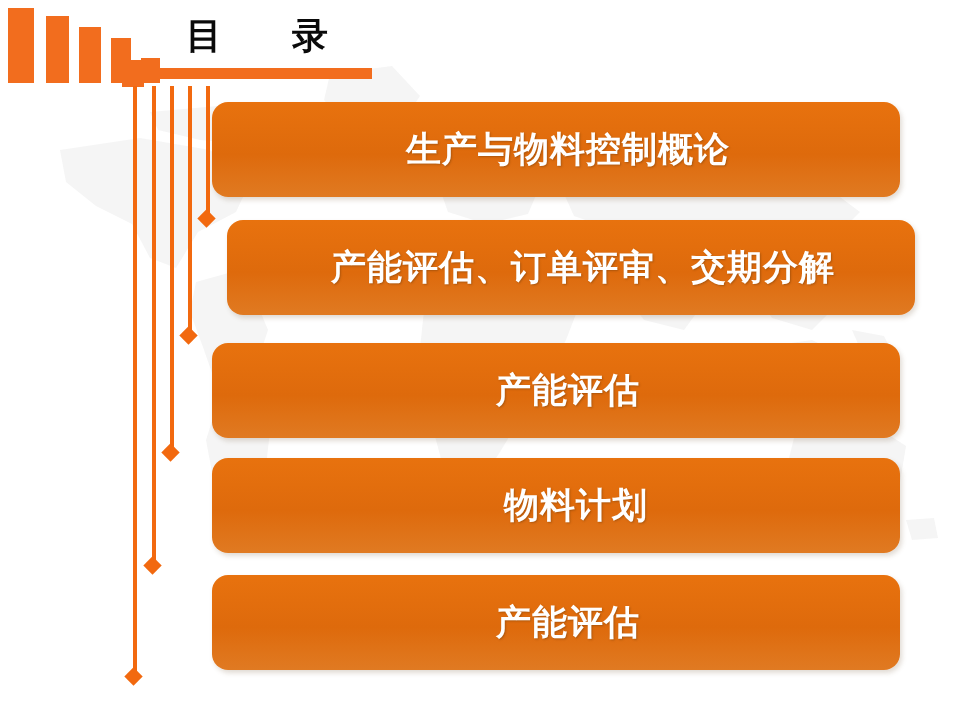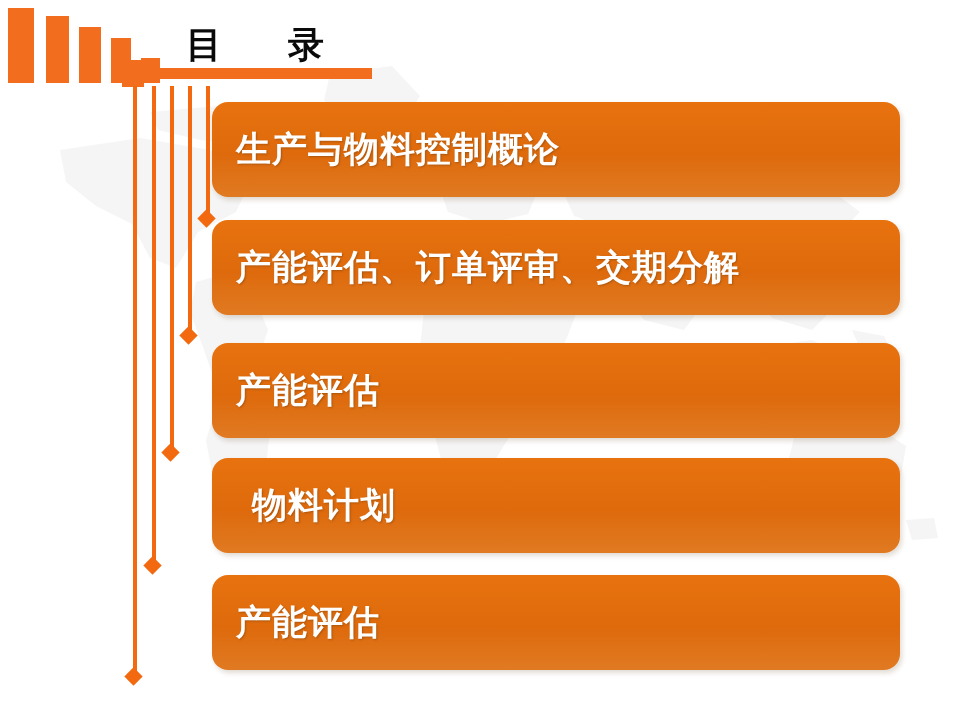--- a/index.html
+++ b/index.html
@@ -48,22 +48,22 @@
     top: 60px;
     width: 22px;
     height: 27px;
     background: #F26D1E;
   }
 
   
   #slide-title {
     position: absolute;
     left: 186px;
-    top: 24px;
-    font-family: Liberation Serif, serif;
+    top: 14px;
+    font-family: Liberation Sans, sans-serif;
     font-size: 36px;
     font-weight: bold;
     letter-spacing: 6px;
     color: #0a0a0a;
     white-space: pre;
     line-height: 1.2;
   }
 
   
   .connector {
@@ -85,20 +85,21 @@
     left: 212px;
     width: 688px;
     height: 95px;
     border-radius: 16px;
     background: linear-gradient(180deg, #E8720E 0%, #DE6A0C 55%, #E07A22 100%);
     box-shadow: 2px 3px 5px rgba(120,90,60,0.22);
     display: flex;
     align-items: center;
     box-sizing: border-box;
     padding-left: 24px;
+    justify-content: center;
   }
   .agenda-label {
     color: #ffffff;
     font-family: "DejaVu Sans", "Liberation Sans", sans-serif;
     font-size: 35px;
     font-weight: bold;
     letter-spacing: 1px;
     text-shadow: 1px 1px 2px rgba(110,60,10,0.45);
     white-space: nowrap;
   }
@@ -173,21 +174,21 @@
   <div class="connector" style="left:152px; top:86px; height:479px;"></div>
   <div class="diamond" style="left:146px; top:559px;"></div>
 
   <div class="connector" style="left:133px; top:86px; height:590px;"></div>
   <div class="diamond" style="left:127px; top:670px;"></div>
 
   <div class="agenda-box" style="top:102px;">
     <span class="agenda-label">生产与物料控制概论</span>
   </div>
 
-  <div class="agenda-box" style="top:220px;">
+  <div class="agenda-box" style="top:220px;margin-left:15px;">
     <span class="agenda-label">产能评估、订单评审、交期分解</span>
   </div>
 
   <div class="agenda-box" style="top:343px;">
     <span class="agenda-label">产能评估</span>
   </div>
 
   <div class="agenda-box" style="top:458px;padding-left:40px;">
     <span class="agenda-label">物料计划</span>
   </div>

